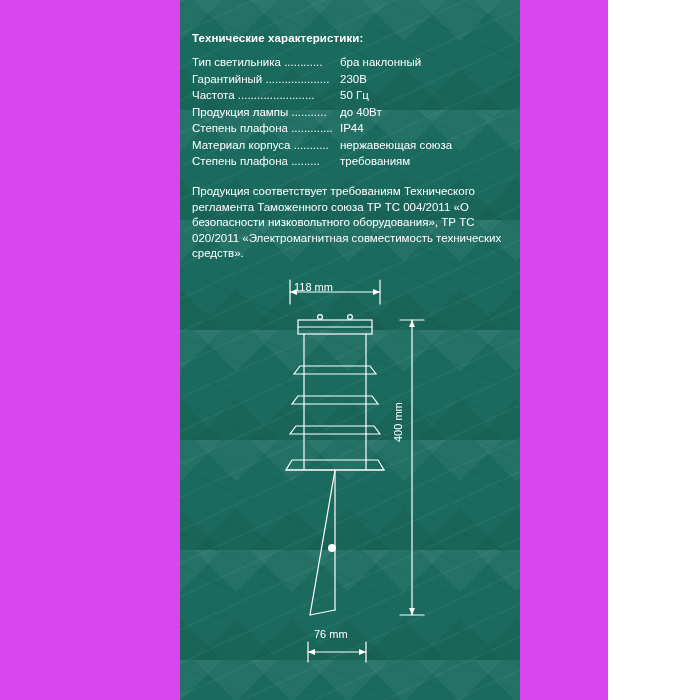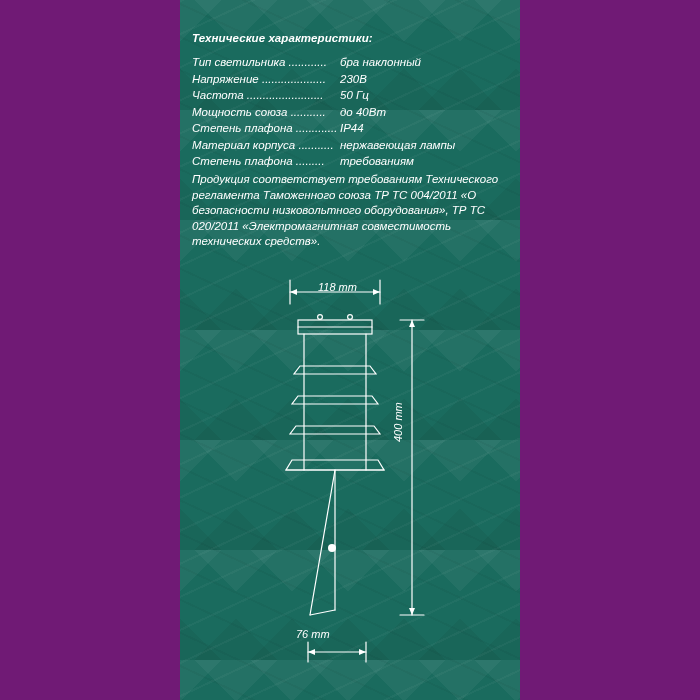--- a/index.html
+++ b/index.html
@@ -5,25 +5,24 @@
   html, body {
     margin: 0;
     padding: 0;
     width: 700px;
     height: 700px;
     background: #ffffff;
     font-family: "Liberation Sans", sans-serif;
   }
   #page {
     position: relative;
-    width: 700px;
+    width: 608px;
     height: 700px;
-    background: #701a75;
+    background: #d946ef;
     overflow: hidden;
-    font-style: italic;
   }
   
   #panel {
     position: absolute;
     left: 180px;
     top: 0;
     width: 340px;
     height: 700px;
     background-color: #1a6b5e;
     overflow: hidden;
@@ -80,21 +79,21 @@
     display: inline-block;
   }
   .spec-key {
     width: 148px;
     overflow: hidden;
     white-space: nowrap;
   }
   #para1 {
     position: absolute;
     left: 192px;
-    top: 172px;
+    top: 184px;
     width: 320px;
     font-size: 11.5px;
     line-height: 15.5px;
     color: #ffffff;
   }
   #para2 {
     position: absolute;
     left: 192px;
     top: 250px;
     width: 320px;
@@ -111,22 +110,22 @@
     height: 400px;
     z-index: 4;
   }
   #drawing svg { display: block; }
   .dimlabel {
     position: absolute;
     color: #ffffff;
     font-size: 11px;
     white-space: nowrap;
   }
-  #lbl-width  { left: 294px; top: 281px; margin-left: 24px; }
-  #lbl-bottom { left: 296px; top: 628px; }
+  #lbl-width  { left: 294px; top: 281px; }
+  #lbl-bottom { left: 314px; top: 628px; }
   #lbl-height {
     left: 392px;
     top: 442px;
     transform: rotate(-90deg);
     transform-origin: left top;
   }
 </style>
 </head>
 <body>
 
@@ -138,38 +137,38 @@
   </div>
 
   <div id="specs" class="content">
     <div class="title">Технические характеристики:</div>
 
     <div class="spec-row">
       <span class="lbl spec-key"><span>Тип светильника</span> <span>............</span></span>
       <span class="val">бра наклонный</span>
     </div>
     <div class="spec-row">
-      <span class="lbl spec-key"><span>Напряжение</span> <span>....................</span></span>
+      <span class="lbl spec-key"><span>Гарантийный</span> <span>....................</span></span>
       <span class="val">230В</span>
     </div>
     <div class="spec-row">
       <span class="lbl spec-key"><span>Частота</span> <span>........................</span></span>
       <span class="val">50 Гц</span>
     </div>
     <div class="spec-row">
-      <span class="lbl spec-key"><span>Мощность союза</span> <span>...........</span></span>
+      <span class="lbl spec-key"><span>Продукция лампы</span> <span>...........</span></span>
       <span class="val">до 40Вт</span>
     </div>
     <div class="spec-row">
       <span class="lbl spec-key"><span>Степень плафона</span> <span>.............</span></span>
       <span class="val">IP44</span>
     </div>
     <div class="spec-row">
       <span class="lbl spec-key"><span>Материал корпуса</span> <span>...........</span></span>
-      <span class="val">нержавеющая лампы</span>
+      <span class="val">нержавеющая союза</span>
     </div>
     <div class="spec-row">
       <span class="lbl spec-key"><span>Степень плафона</span> <span>.........</span></span>
       <span class="val">требованиям</span>
     </div>
   </div>
 
   <div id="para1" class="content">Продукция соответствует требованиям Технического регламента Таможенного союза ТР ТС 004/2011 «О безопасности низковольтного оборудования», ТР ТС 020/2011 «Электромагнитная совместимость технических средств».</div>
 
   <div id="drawing">

